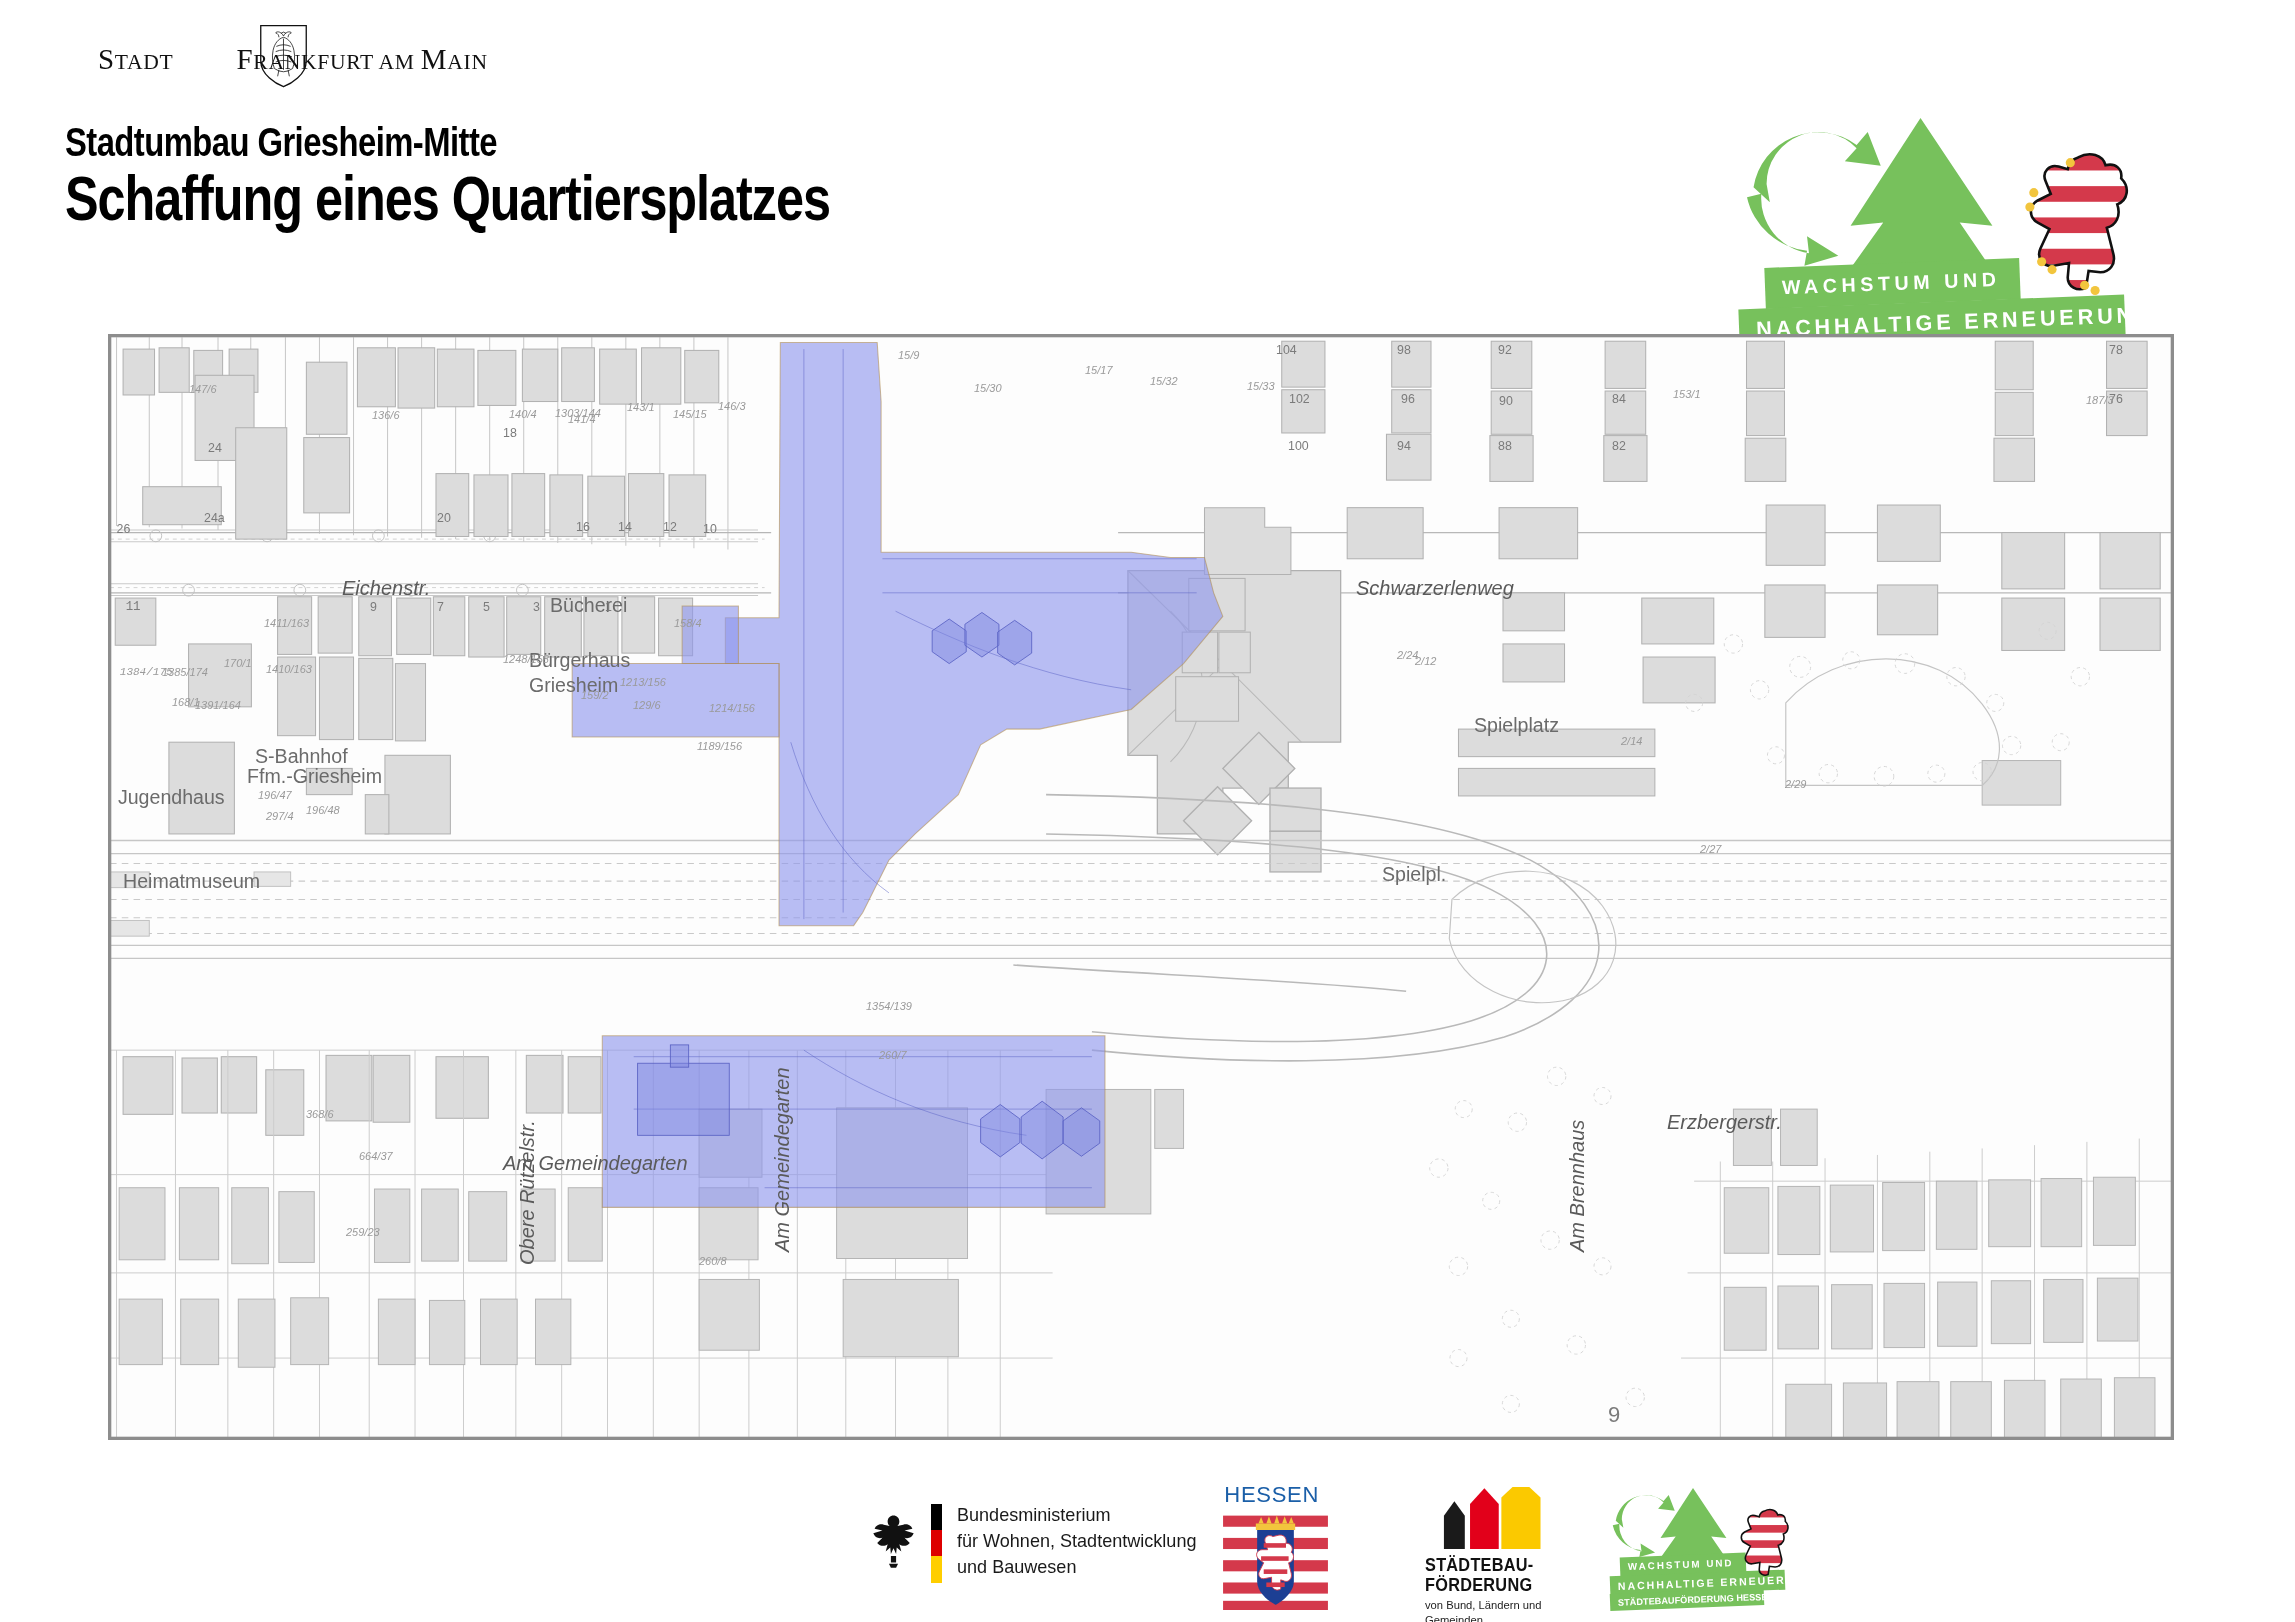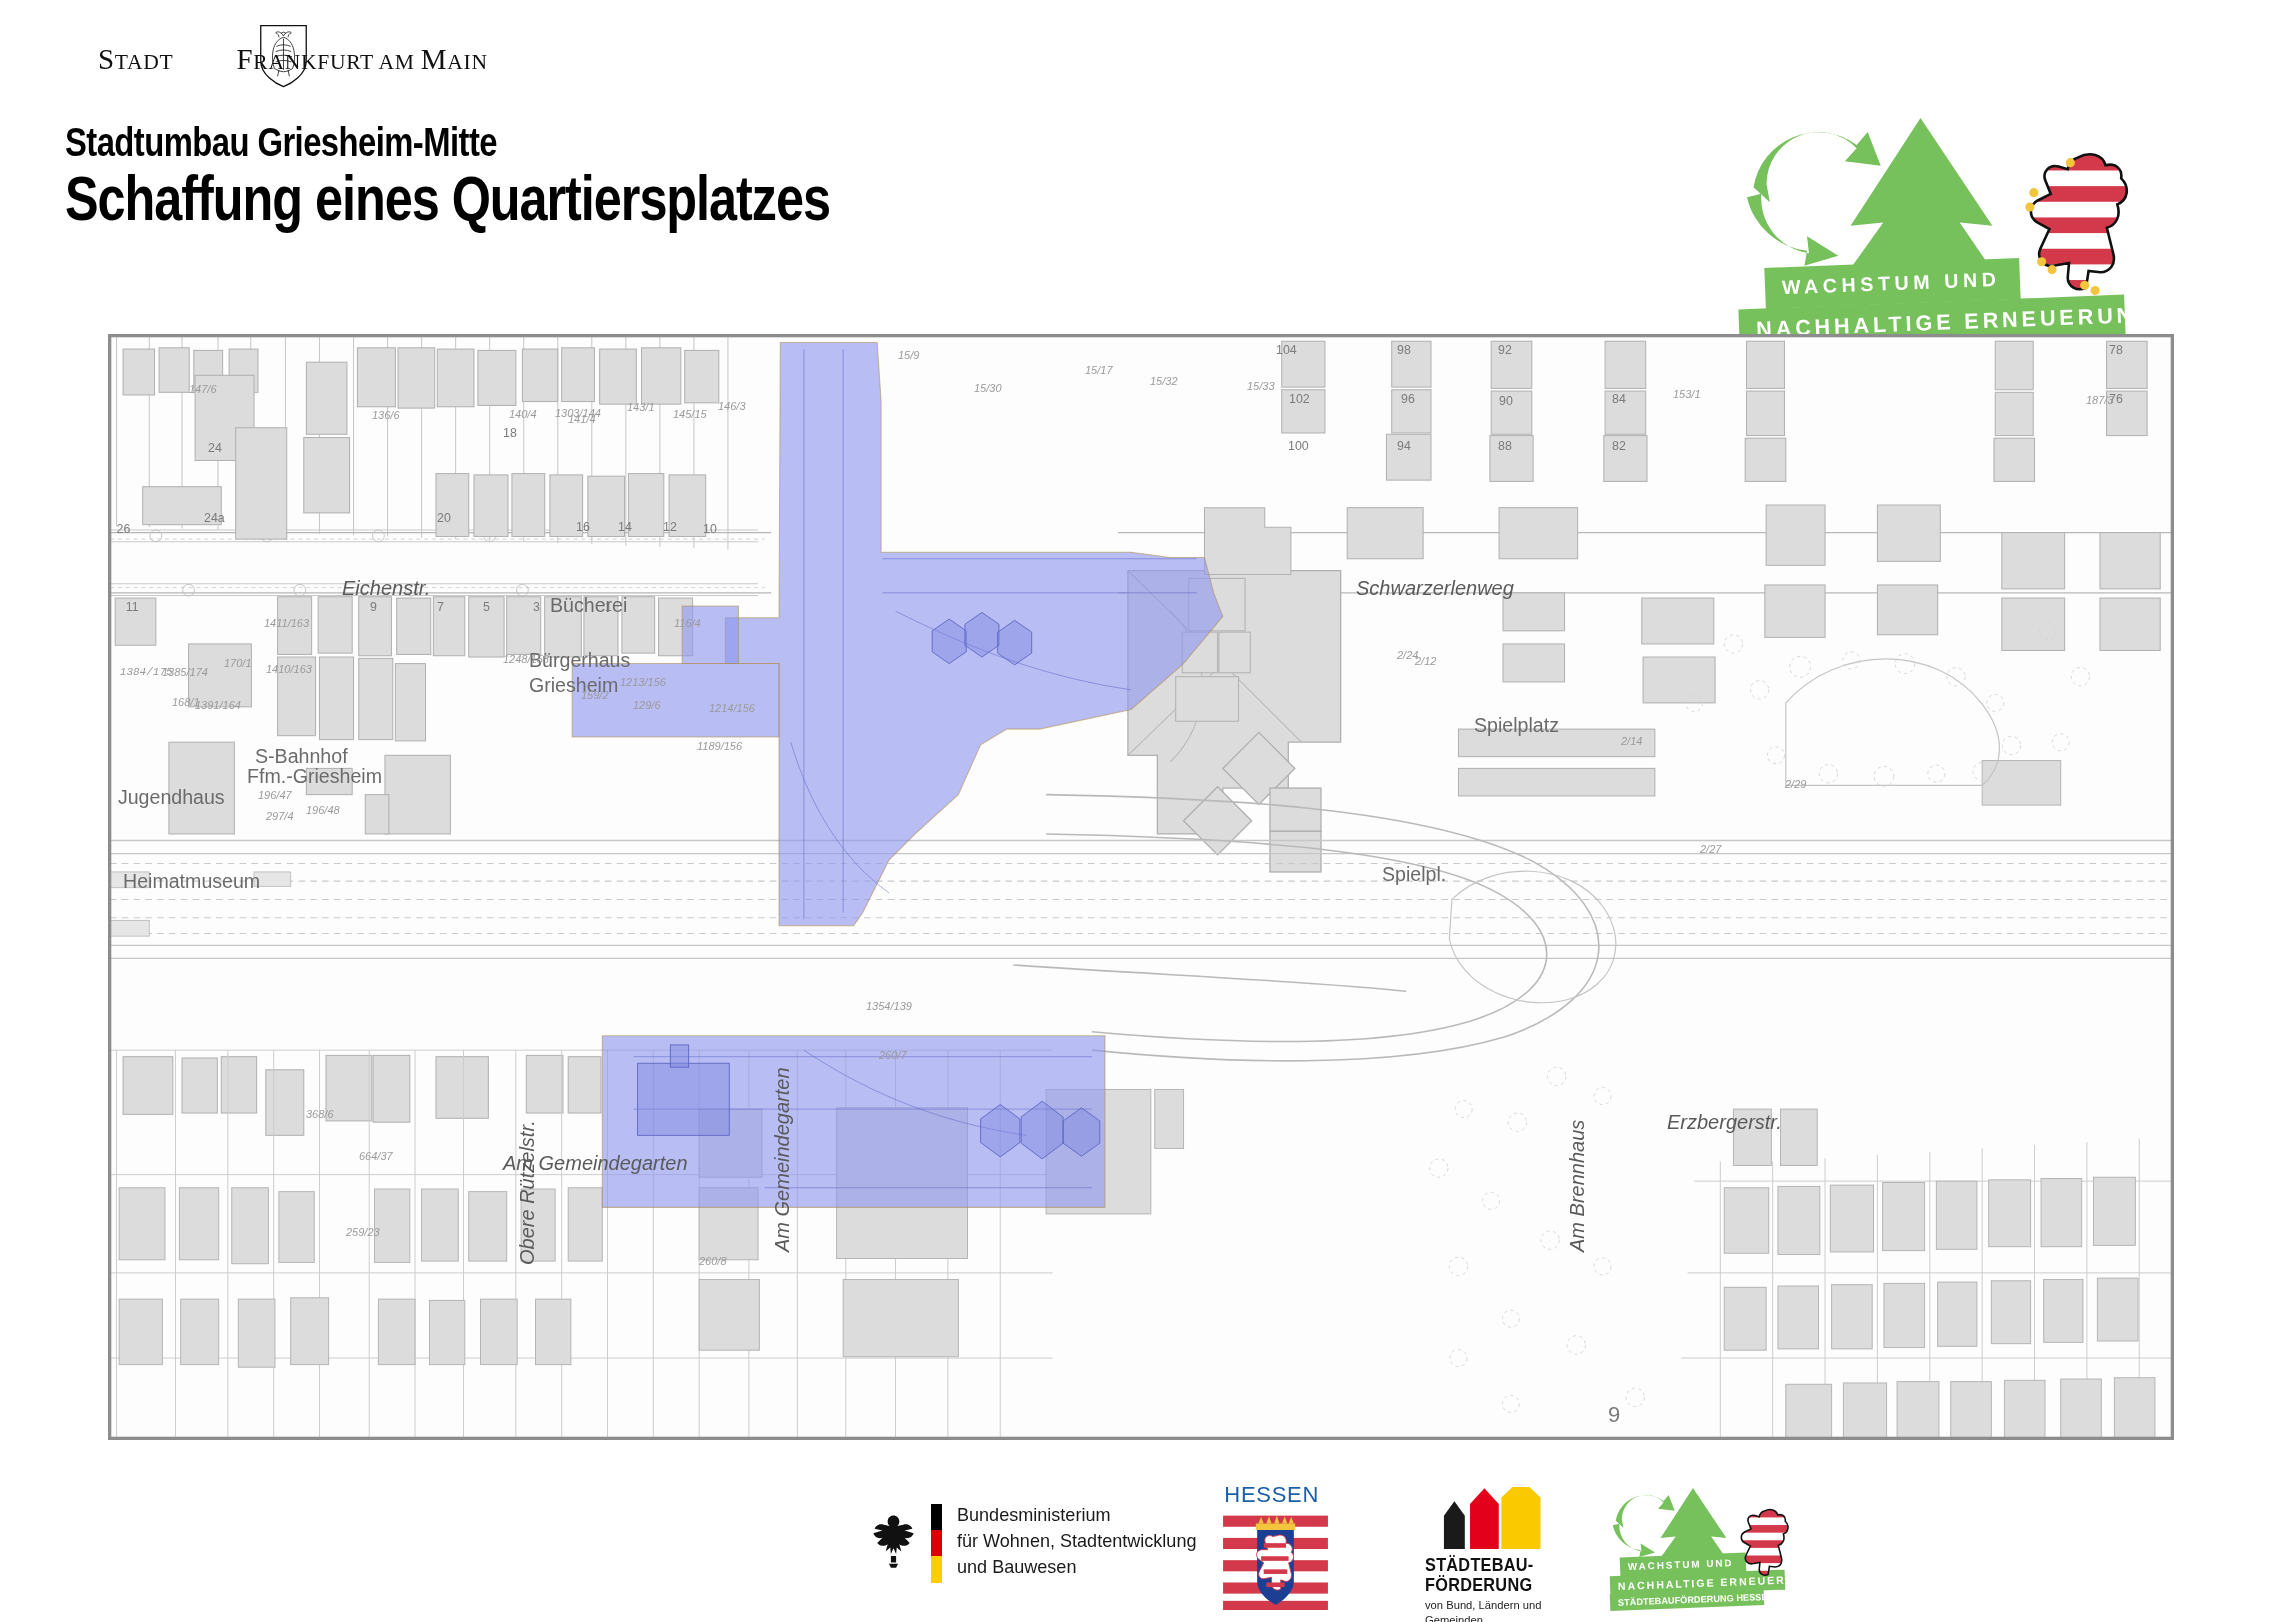--- a/index.html
+++ b/index.html
@@ -517,21 +517,21 @@
   <div class="mlabel mplace" style="left:1272px;top:527px;">Spielpl.</div>
 
   <div class="mlabel mnum" style="left:154px;top:281px;">1411/163</div>
   <div class="mlabel mnum" style="left:156px;top:327px;">1410/163</div>
   <div class="mlabel mnum" style="left:85px;top:363px;">1391/164</div>
   <div class="mlabel mnum" style="left:9.8px;top:330px;font-family:Liberation Mono, monospace;">1384/175</div>
   <div class="mlabel mnum" style="left:52px;top:330px;">1385/174</div>
   <div class="mlabel mnum" style="left:114px;top:321px;">170/1</div>
   <div class="mlabel mnum" style="left:62px;top:360px;">168/1</div>
   <div class="mlabel mnum" style="left:393px;top:317px;">1248/158</div>
-  <div class="mlabel mnum" style="left:564px;top:281px;">116/4</div>
+  <div class="mlabel mnum" style="left:564px;top:281px;">158/4</div>
   <div class="mlabel mnum" style="left:471px;top:353px;">159/2</div>
   <div class="mlabel mnum" style="left:148px;top:453px;">196/47</div>
   <div class="mlabel mnum" style="left:196px;top:468px;">196/48</div>
   <div class="mlabel mnum" style="left:156px;top:474px;">297/4</div>
   <div class="mlabel mnum" style="left:196px;top:772px;">368/6</div>
   <div class="mlabel mnum" style="left:249px;top:814px;">664/37</div>
   <div class="mlabel mnum" style="left:236px;top:890px;">259/23</div>
   <div class="mlabel mnum" style="left:589px;top:919px;">260/8</div>
   <div class="mlabel mnum" style="left:769px;top:713px;">260/7</div>
   <div class="mlabel mnum" style="left:1675px;top:442px;">2/29</div>
@@ -577,21 +577,21 @@
 
   <div class="mlabel mhouse" style="left:98px;top:105px;">24</div>
   <div class="mlabel mhouse" style="left:94px;top:175px;">24a</div>
   <div class="mlabel mhouse" style="left:327px;top:175px;">20</div>
   <div class="mlabel mhouse" style="left:393px;top:90px;">18</div>
   <div class="mlabel mhouse" style="left:466px;top:184px;">16</div>
   <div class="mlabel mhouse" style="left:508px;top:184px;">14</div>
   <div class="mlabel mhouse" style="left:553px;top:184px;">12</div>
   <div class="mlabel mhouse" style="left:593px;top:186px;">10</div>
   <div class="mlabel mhouse" style="left:6.5px;top:186px;">26</div>
-  <div class="mlabel mhouse" style="left:15.7px;top:264px;">11</div>
+  <div class="mlabel mhouse" style="left:15.7px;top:264px;font-family:Liberation Mono, monospace;">11</div>
   <div class="mlabel mhouse" style="left:260px;top:264px;">9</div>
   <div class="mlabel mhouse" style="left:327px;top:264px;">7</div>
   <div class="mlabel mhouse" style="left:373px;top:264px;">5</div>
   <div class="mlabel mhouse" style="left:423px;top:264px;">3</div>
   <div class="mlabel mhouse" style="left:495px;top:264px;">1</div>
 </div>
 
 <div id="footer">
 
   <div class="f-logo" id="bmwsb">

